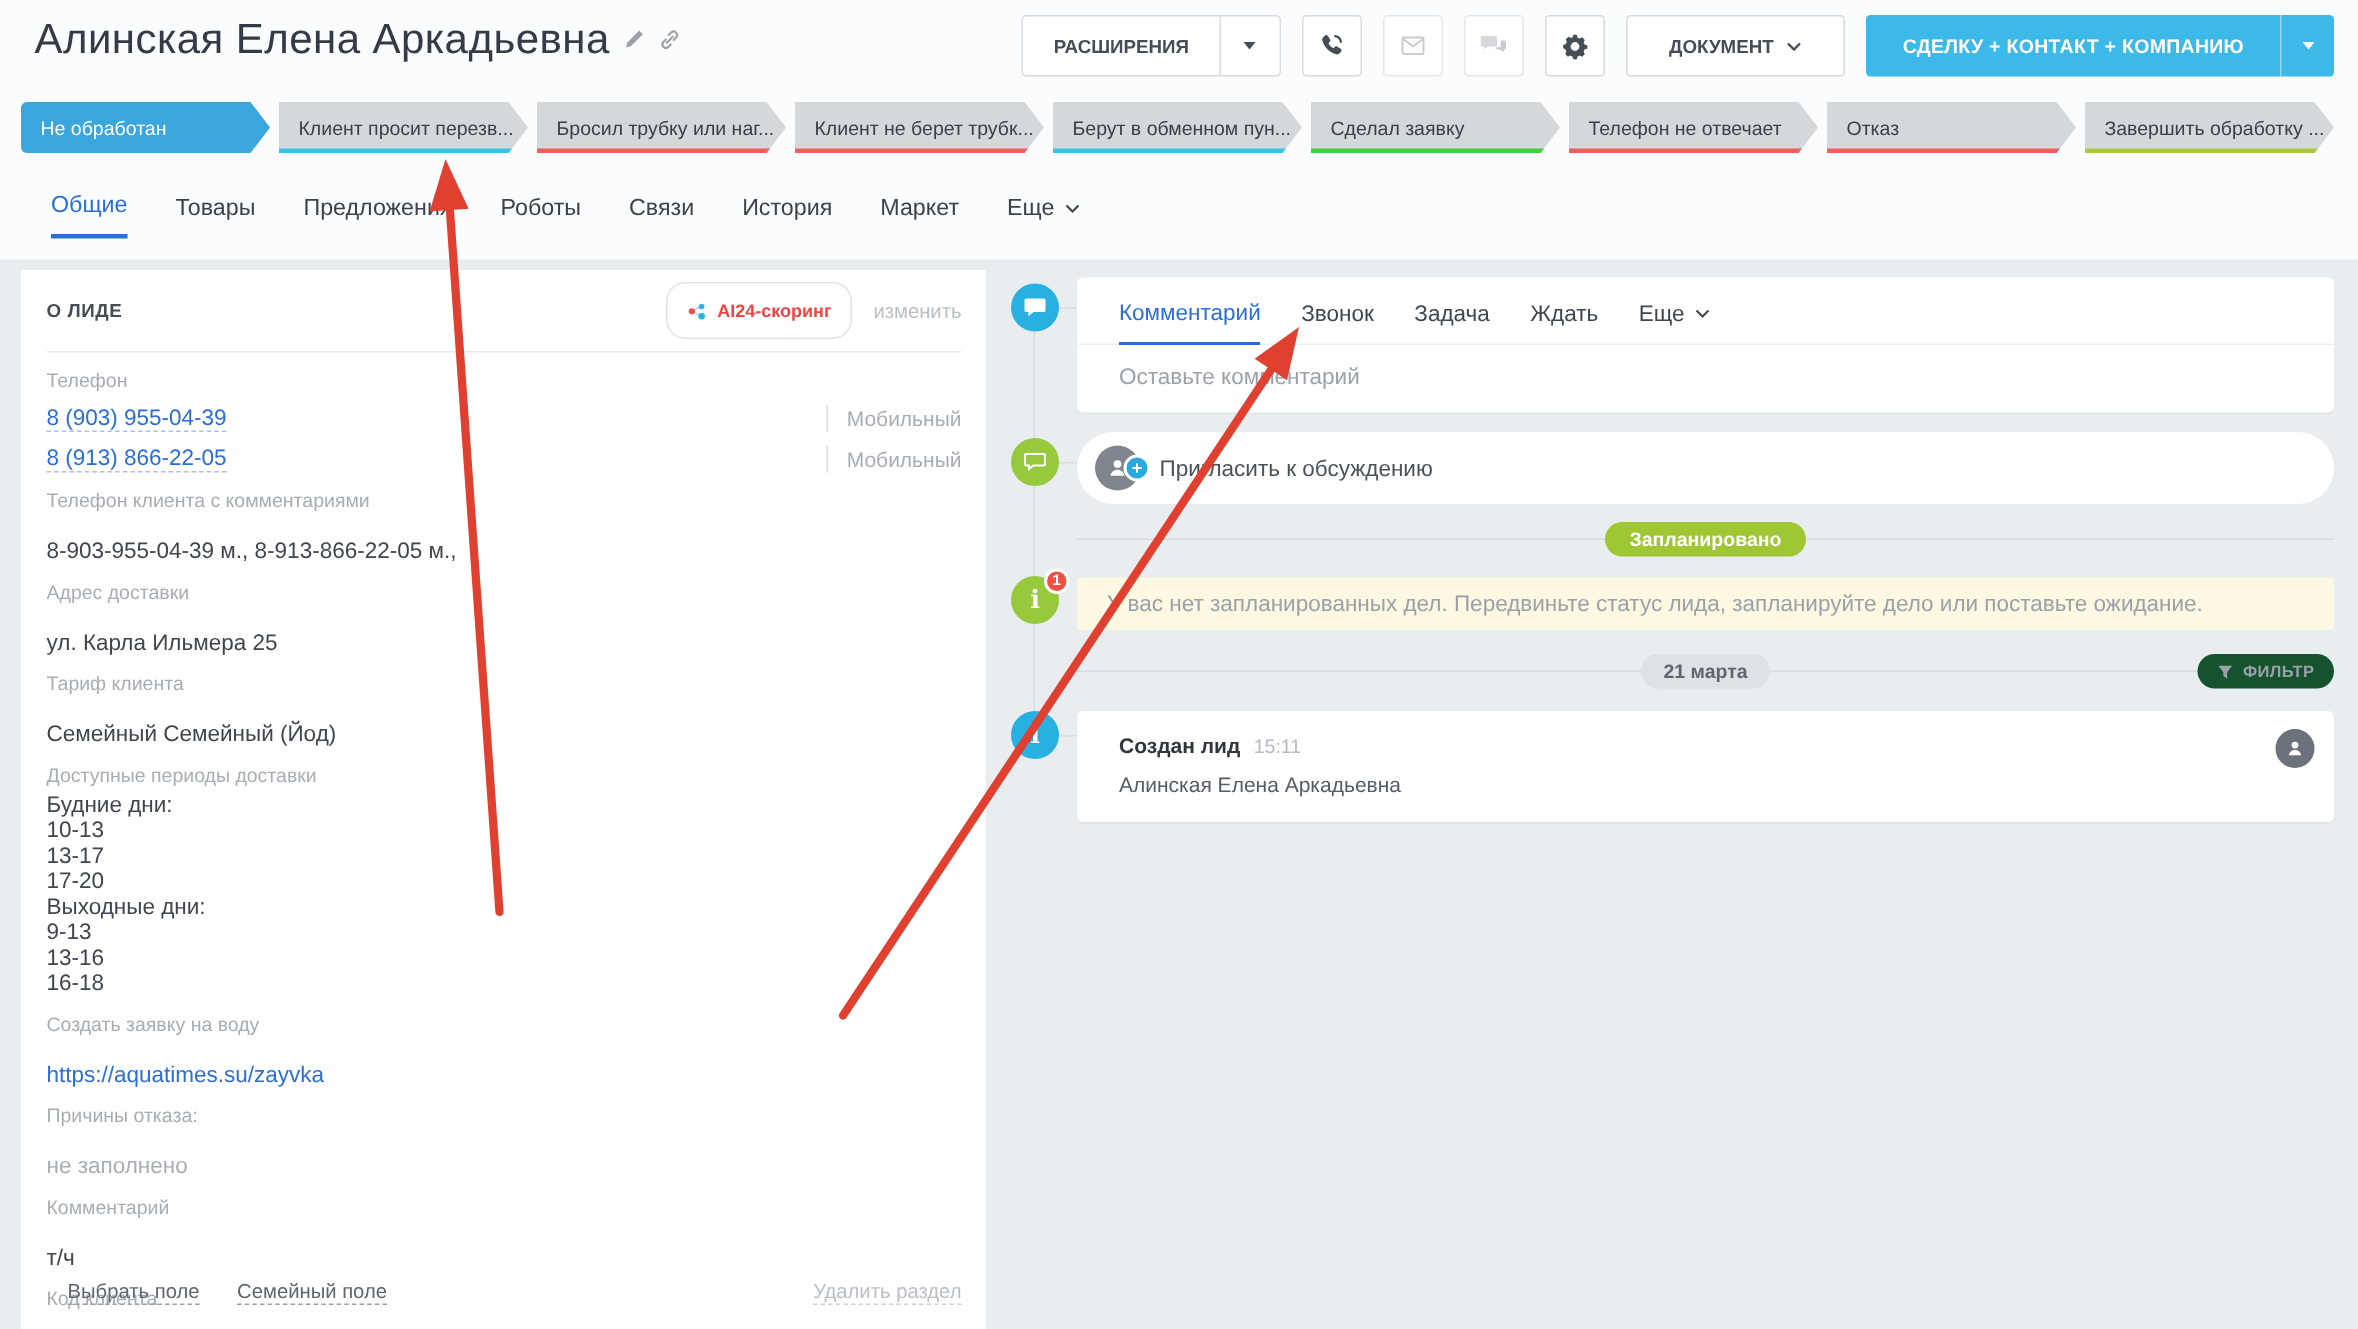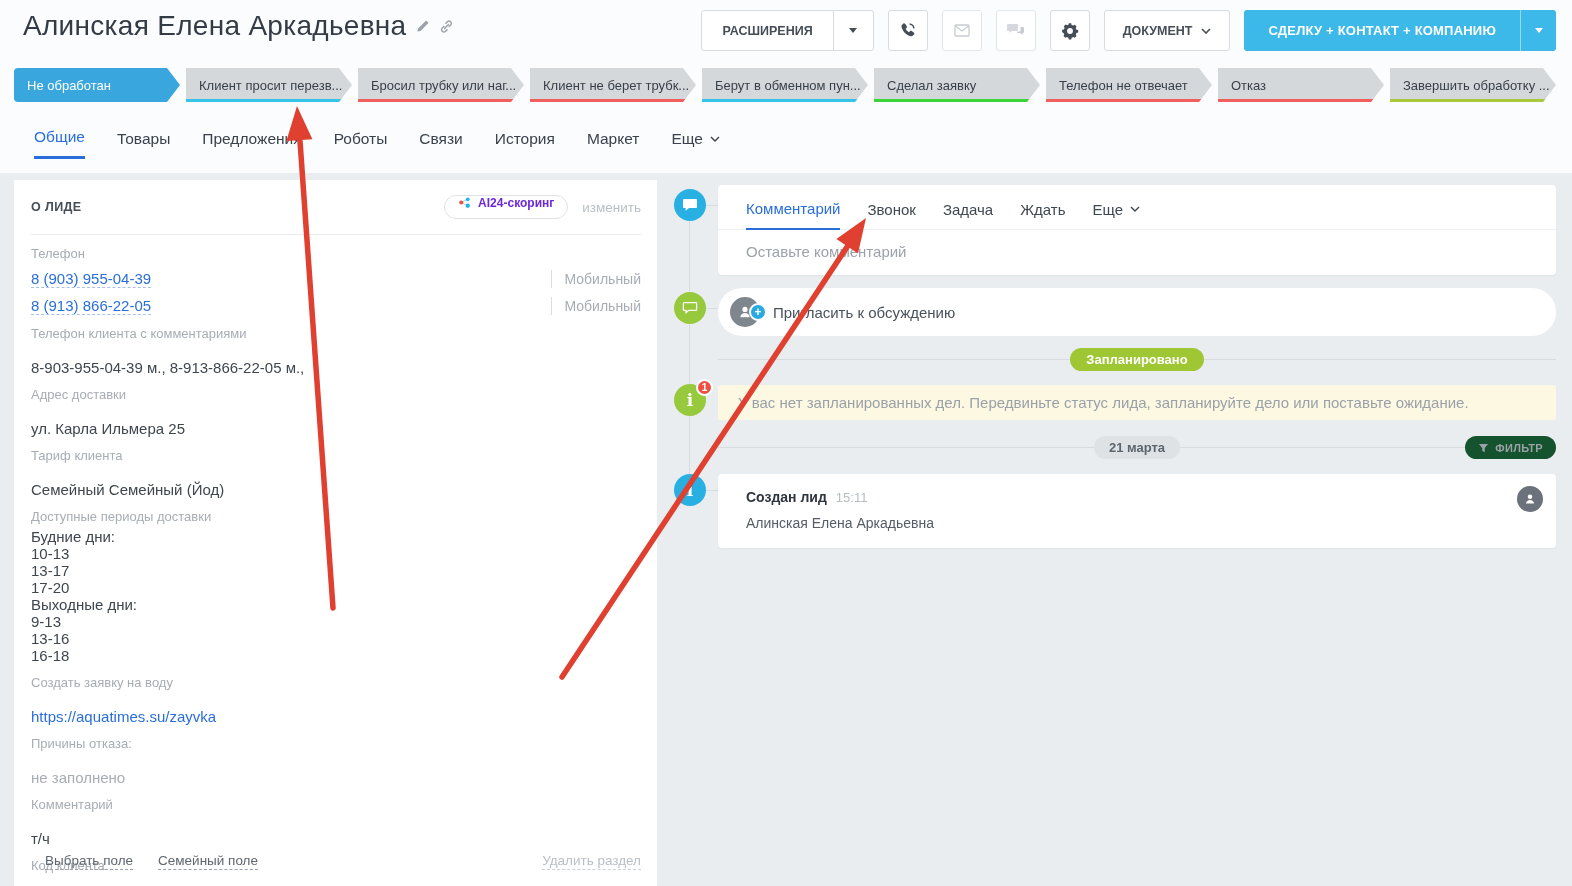--- a/index.html
+++ b/index.html
@@ -20,21 +20,21 @@
 
   .header-actions { position:absolute; top:10px; right:16px; display:flex; gap:14px; height:41px; }
   .btn { border:1px solid #d8dbdf; border-radius:3px; background:#fff; display:flex; align-items:center;
          justify-content:center; font-size:12.5px; font-weight:700; color:#454d56; cursor:pointer; }
   .btn-split { padding:0; }
   .btn-split .lbl { padding:0 20px; }
   .caret-box { width:40px; align-self:stretch; display:flex; align-items:center; justify-content:center; border-left:1px solid #d8dbdf; cursor:pointer; }
   .caret { width:0; height:0; border-left:4px solid transparent; border-right:4px solid transparent; border-top:5px solid currentColor; }
   .icon-btn { width:40px; color:#454d56; }
   .icon-btn.disabled { border-color:#e4e7ea; color:#c7ccd2; }
-  .btn-doc { padding:0 18px; gap:9px; }
+  .btn-doc { padding:0 28px; gap:9px; }
   .chev { display:flex; color:inherit; }
   .btn-create { background:#3cb9e8; border:none; color:#fff; padding:0; font-size:13px; letter-spacing:.2px; }
   .btn-create .lbl { padding:0 24px; }
   .btn-create .caret-box { border-left:1px solid rgba(255,255,255,.45); width:36px; }
 
   
   .pipeline { position:absolute; left:14px; right:16px; top:68px; height:34px; display:flex; gap:6px; }
   .stage { flex:1; position:relative; background:#d5d8db; display:flex; align-items:center;
            padding:0 20px 0 13px; font-size:13px; color:#394049; white-space:nowrap; overflow:hidden;
            cursor:pointer; clip-path:polygon(0 0, calc(100% - 13px) 0, 100% 50%, calc(100% - 13px) 100%, 0 100%); }
@@ -43,22 +43,22 @@
 
   
   .nav-tabs { position:absolute; left:34px; top:128px; display:flex; gap:32px; font-size:15.5px; color:#39424d; }
   .nav-tab { padding-bottom:10px; cursor:pointer; display:flex; align-items:center; gap:7px; }
   .nav-tab--active { color:#2a6edb; border-bottom:3px solid #2a6edb; }
 
   
   .lead-card { position:absolute; left:14px; top:180px; width:643px; height:706px; background:#fff; padding:0 16px 0 17px; }
   .lead-header { display:flex; align-items:center; height:54px; }
   .lead-section-title { font-size:12.5px; font-weight:700; color:#454d56; letter-spacing:.4px; }
-  .ai-pill { margin-left:auto; height:24px; border:1px solid #e0e3e6; border-radius:13px; background:#fff;
-             display:flex; align-items:flex-start; gap:7px; padding:0 13px; font-size:12px; font-weight:700; color:#6d28d9; cursor:pointer; }
+  .ai-pill { margin-left:auto; height:38px; border:1px solid #e0e3e6; border-radius:13px; background:#fff;
+             display:flex; align-items:center; gap:7px; padding:0 13px; font-size:12px; font-weight:700; color:#ef4444; cursor:pointer; }
   .edit-link { margin-left:14px; font-size:13.5px; color:#b9bfc6; cursor:pointer; }
   .lead-divider { height:1px; background:#e8ebed; }
 
   .field { margin-top:11px; }
   .field-label { font-size:13px; color:#a7adb4; }
   .field-value { font-size:15px; color:#3f464e; margin-top:18px; }
   .field-value.muted { color:#a7adb4; }
   .field-value.pre { white-space:pre-line; line-height:17px; margin-top:4px; }
   .link-blue { color:#2a6edb; cursor:pointer; }
   .phone-row { display:flex; align-items:center; margin-top:9px; }

